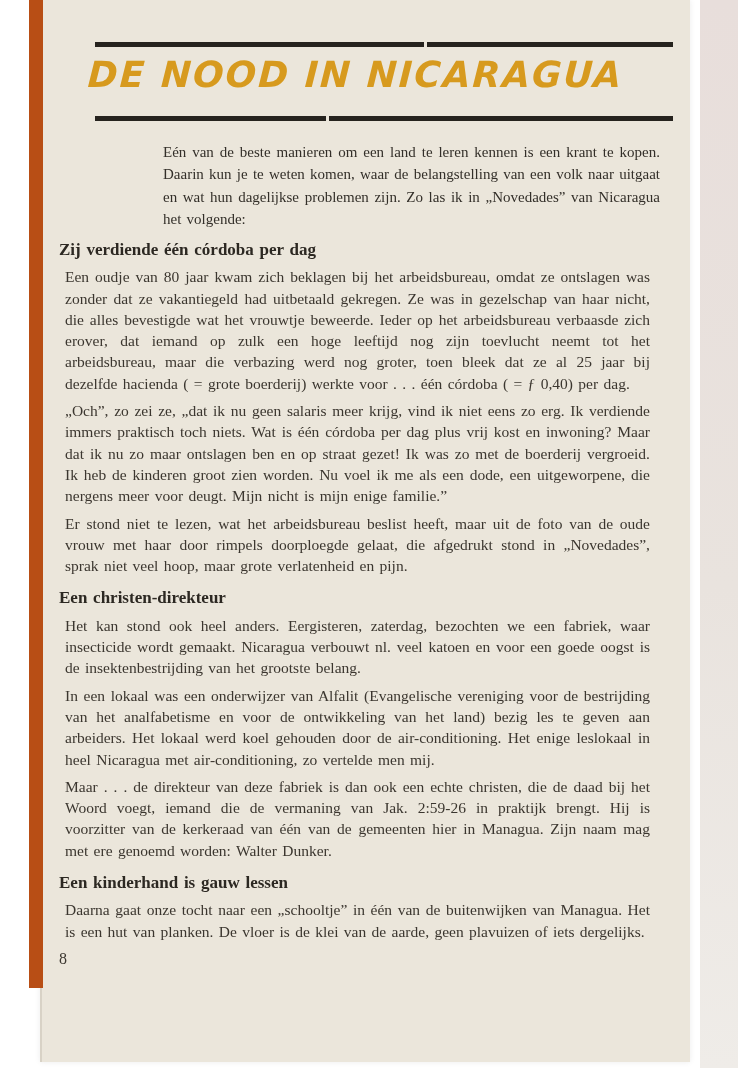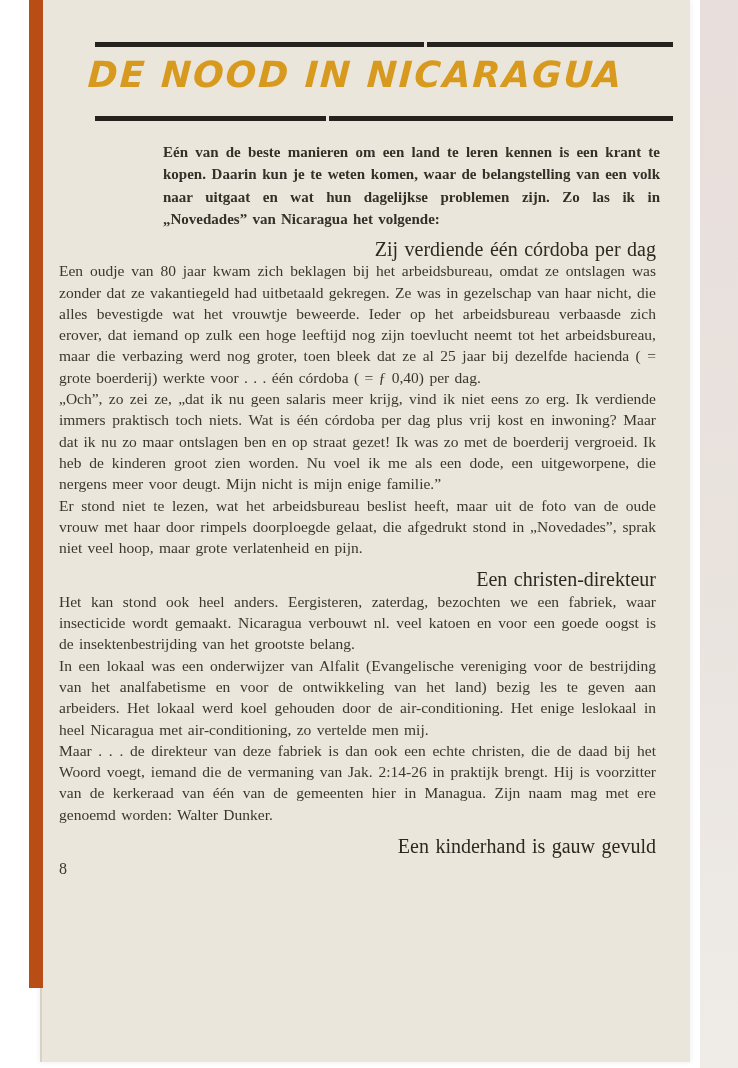--- a/index.html
+++ b/index.html
@@ -38,34 +38,34 @@
   .title{
     position:absolute;left:46px;top:52px;width:585px;margin:0;
     font-family:"DejaVu Sans", sans-serif;
     font-weight:bold;font-style:italic;
     font-size:36px;line-height:46px;letter-spacing:2px;
     color:#d79a1e;white-space:nowrap;
     transform:skewX(-3deg);
   }
   .intro{
     position:absolute;left:121px;top:141px;width:497px;margin:0;
-    font-weight:bold;font-size:15px;line-height:22.4px;
+    font-weight:normal;font-size:15px;line-height:22.4px;
     text-align:justify;color:#332f29;word-spacing:1.5px;
   }
   .content{
     position:absolute;left:17px;top:239px;width:597px;
     font-size:15.5px;line-height:21.3px;text-align:justify;
     color:#3b362f;word-spacing:1.5px;
   }
   .content h2{
-    margin:11px 0 0 0;font-size:20px;line-height:21.3px;
-    font-weight:normal;color:#2c2822;text-align:right;
+    margin:11px 0 0 0;font-size:17px;line-height:21.3px;
+    font-weight:bold;color:#2c2822;text-align:left;
   }
   .content h2:first-child{margin-top:0;}
-  .content p{margin:0;}
+  .content p{margin:6px;}
   .pagenum{
     margin-top:1px;text-align:left;font-size:16px;color:#3b362f;
   }
 </style>
 </head>
 <body>
 
 <div class="canvas">
 
   <div class="page">
@@ -81,23 +81,24 @@
     <div class="content">
 
       <h2>Zij verdiende één córdoba per dag</h2>
       <p>Een oudje van 80 jaar kwam zich beklagen bij het arbeidsbureau, omdat ze ontslagen was zonder dat ze vakantiegeld had uitbetaald gekregen. Ze was in gezelschap van haar nicht, die alles bevestigde wat het vrouwtje beweerde. Ieder op het arbeidsbureau verbaasde zich erover, dat iemand op zulk een hoge leeftijd nog zijn toevlucht neemt tot het arbeidsbureau, maar die verbazing werd nog groter, toen bleek dat ze al 25 jaar bij dezelfde hacienda ( = grote boerderij) werkte voor . . . één córdoba ( = ƒ 0,40) per dag.</p>
       <p>„Och”, zo zei ze, „dat ik nu geen salaris meer krijg, vind ik niet eens zo erg. Ik verdiende immers praktisch toch niets. Wat is één córdoba per dag plus vrij kost en inwoning? Maar dat ik nu zo maar ontslagen ben en op straat gezet! Ik was zo met de boerderij vergroeid. Ik heb de kinderen groot zien worden. Nu voel ik me als een dode, een uitgeworpene, die nergens meer voor deugt. Mijn nicht is mijn enige familie.”</p>
       <p>Er stond niet te lezen, wat het arbeidsbureau beslist heeft, maar uit de foto van de oude vrouw met haar door rimpels doorploegde gelaat, die afgedrukt stond in „Novedades”, sprak niet veel hoop, maar grote verlatenheid en pijn.</p>
 
       <h2>Een christen-direkteur</h2>
       <p>Het kan stond ook heel anders. Eergisteren, zaterdag, bezochten we een fabriek, waar insecticide wordt gemaakt. Nicaragua verbouwt nl. veel katoen en voor een goede oogst is de insektenbestrijding van het grootste belang.</p>
       <p>In een lokaal was een onderwijzer van Alfalit (Evangelische vereniging voor de bestrijding van het analfabetisme en voor de ontwikkeling van het land) bezig les te geven aan arbeiders. Het lokaal werd koel gehouden door de air-conditioning. Het enige leslokaal in heel Nicaragua met air-conditioning, zo vertelde men mij.</p>
-      <p>Maar . . . de direkteur van deze fabriek is dan ook een echte christen, die de daad bij het Woord voegt, iemand die de vermaning van Jak. 2:14-26 in praktijk brengt. Hij is voorzitter van de kerkeraad van één van de gemeenten hier in Managua. Zijn naam mag met ere genoemd worden: Walter Dunker.</p>
+      <p>Maar . . . de direkteur van deze fabriek is dan ook een echte christen, die de daad bij het Woord voegt, iemand die de vermaning van Jak. 2:59-26 in praktijk brengt. Hij is voorzitter van de kerkeraad van één van de gemeenten hier in Managua. Zijn naam mag met ere genoemd worden: Walter Dunker.</p>
 
-      <h2>Een kinderhand is gauw gevuld</h2>
+      <h2>Een kinderhand is gauw lessen</h2>
+      <p>Daarna gaat onze tocht naar een „schooltje” in één van de buitenwijken van Managua. Het is een hut van planken. De vloer is de klei van de aarde, geen plavuizen of iets dergelijks.</p>
 
       <div class="pagenum">8</div>
     </div>
 
   </div>
 
   <div class="stripe"></div>
   <div class="right-band"></div>
 
 </div>

